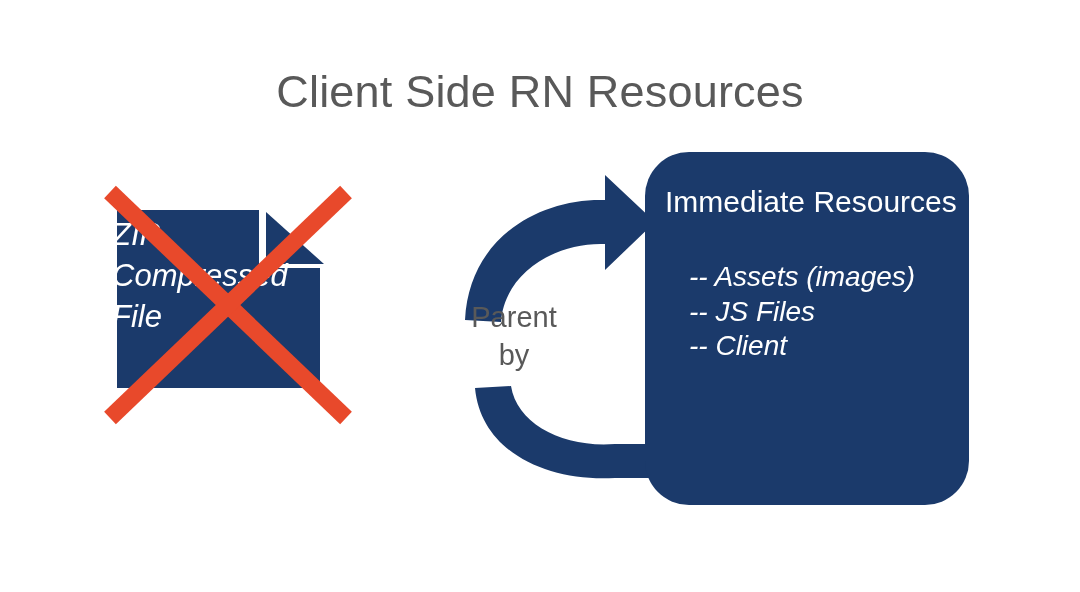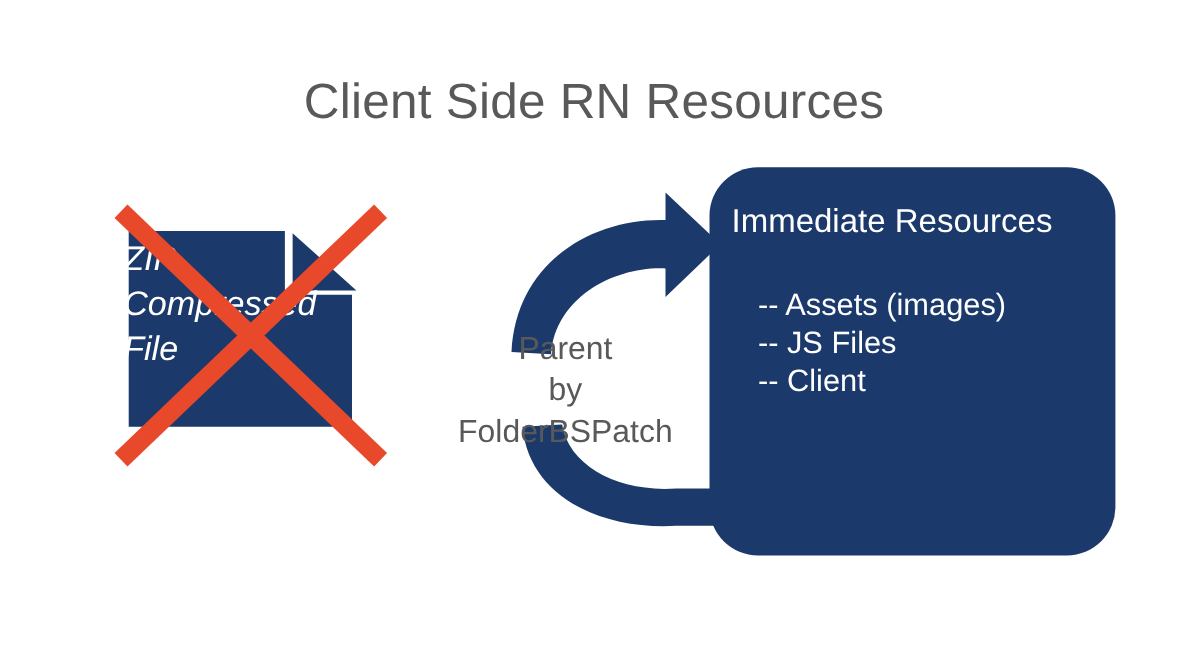--- a/index.html
+++ b/index.html
@@ -83,21 +83,21 @@
     line-height: 38px;
     font-weight: 400;
   }
   #update-caption div { white-space: nowrap; }
 
   
   #resources-panel {
     position: absolute;
     left: 645px;
     top: 152px;
-    width: 369px;
+    width: 324px;
     height: 353px;
     background: #1B3A6B;
     border-radius: 44px;
   }
   #resources-heading {
     position: absolute;
     left: 20px;
     top: 33px;
     color: #ffffff;
     font-size: 30px;
@@ -111,21 +111,21 @@
     width: 336px;
   }
   .res-item {
     color: #ffffff;
     font-size: 28px;
     line-height: 34.5px;
     font-weight: 400;
     white-space: nowrap;
   }
   .res-item.level-0 { padding-left: 0px; }
-  .res-item.level-1 { padding-left: 40px; }
+  .res-item.level-1 { padding-left: 40px; font-style: italic; }
 </style>
 </head>
 <body>
 
 <div class="slide">
 
   <div id="slide-title">Client Side RN Resources</div>
 
   <div id="zip-group">
 
@@ -166,21 +166,20 @@
              L 196 318
              L 196 284
              L 160 284
              C 108 288, 62 264, 56 226
              Z" fill="#1B3A6B"></path>
   </svg>
 
   <div id="update-caption">
     <div>Parent</div>
     <div>by</div>
-    <div>FolderBSPatch</div>
   </div>
 
   <div id="resources-panel">
     <div id="resources-heading">Immediate Resources</div>
 
     <div id="resources-list">
       <div class="res-item level-1">-- Assets (images)</div>
       <div class="res-item level-1">-- JS Files</div>
       <div class="res-item level-1">-- Client</div>
     </div>

